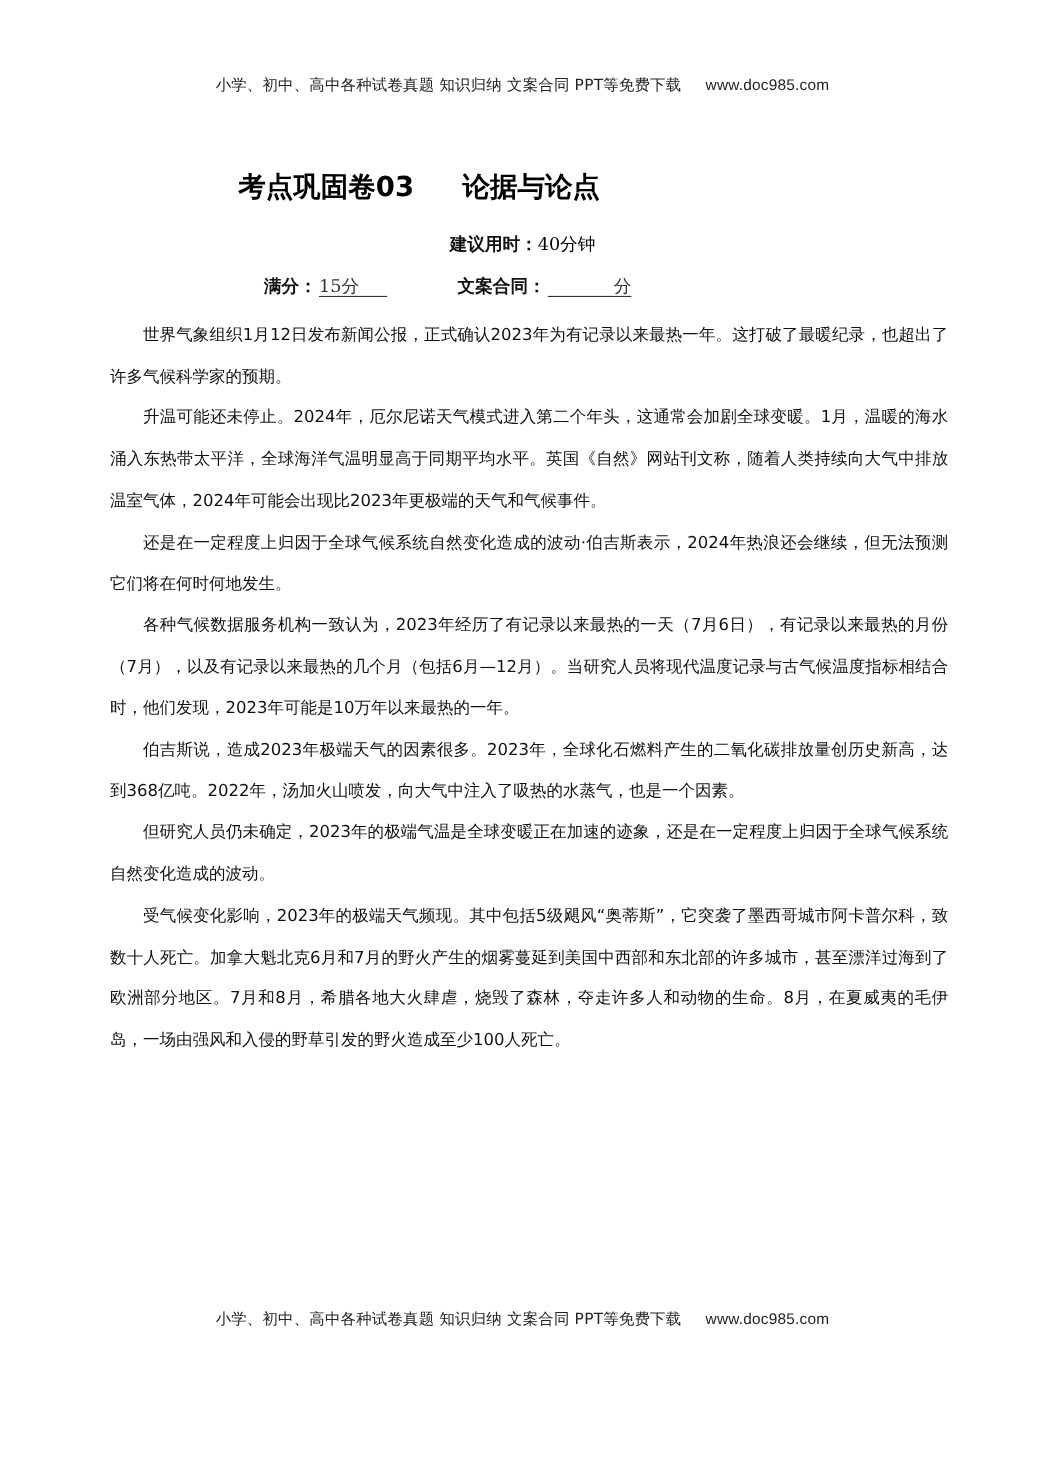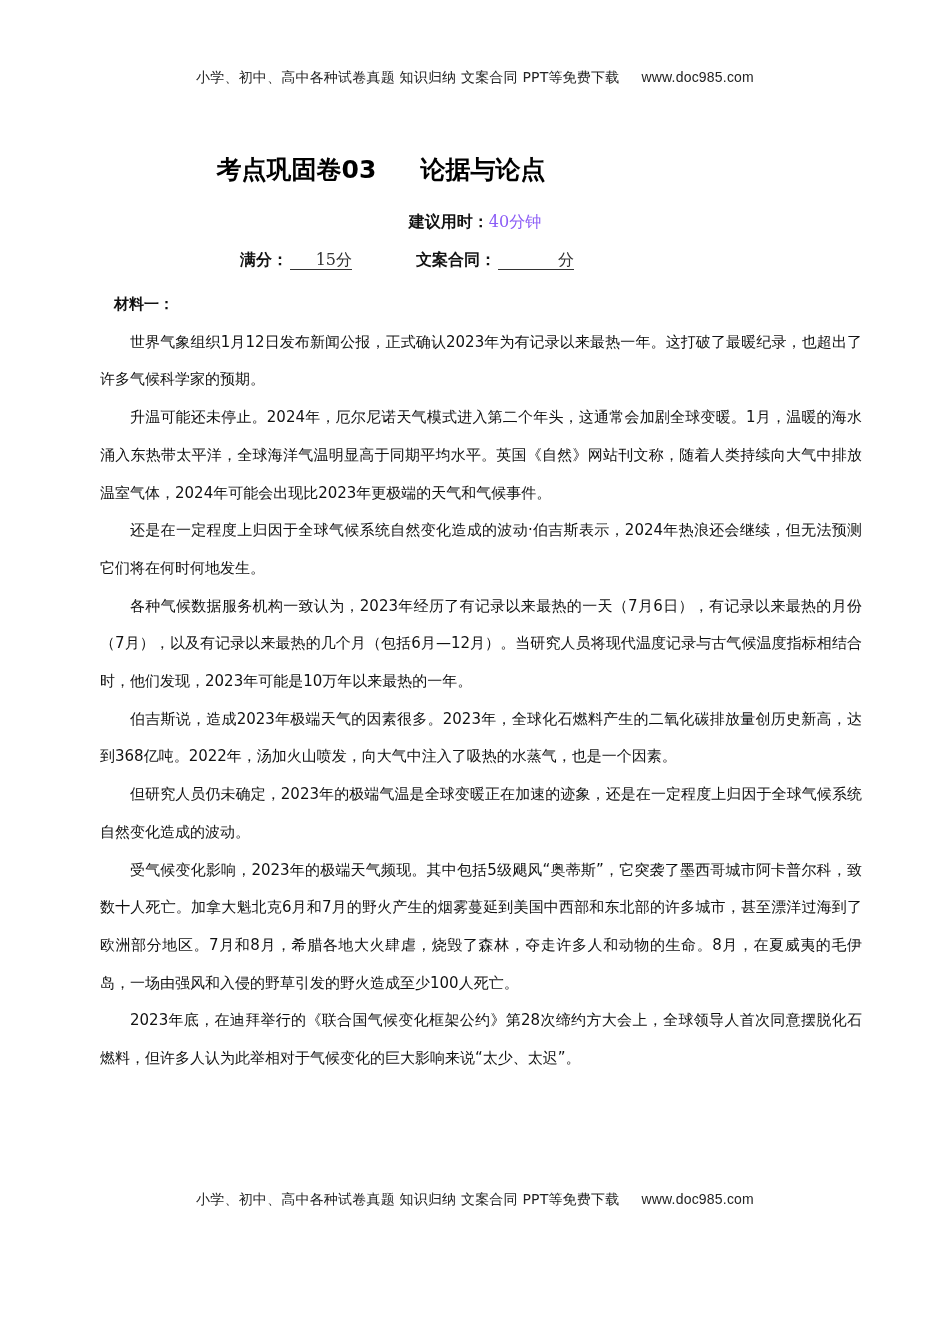--- a/index.html
+++ b/index.html
@@ -45,34 +45,34 @@
     .title .gap { display: inline-block; width: 44px; }
     .suggest {
       position: absolute;
       top: 212px;
       left: 0;
       width: 950px;
       text-align: center;
       font-size: 16px;
     }
     .suggest .lbl { font-weight: bold; font-family: Liberation Serif, serif; }
-    .suggest .val { color: #8b5cf6; }
+    .suggest .val { color: #000000; }
     .score-line {
       position: absolute;
       top: 250px;
       left: 240px;
       font-size: 16px;
       white-space: nowrap;
     }
     .score-line .lbl { font-weight: bold; font-family: Liberation Sans, sans-serif; }
     .score-line .blank {
       display: inline-block;
       border-bottom: 1px solid #333;
       color: #333;
-      text-align: right;
+      text-align: left;
       line-height: 18px;
     }
     .score-line .full-blank { width: 62px; margin-left: 2px; }
     .score-line .actual-group { margin-left: 64px; }
     .score-line .actual-blank { width: 76px; text-align: right; margin-left: 2px; }
     .content {
       position: absolute;
       top: 286px;
       left: 84px;
       width: 778px;
@@ -99,26 +99,24 @@
 
 <div class="suggest">
   <span class="lbl">建议用时：</span><span class="val">40分钟</span>
 </div>
 
 <div class="score-line">
   <span class="lbl">满分：</span><span class="blank full-blank">15分</span><span class="actual-group"><span class="lbl">文案合同：</span><span class="blank actual-blank">分</span></span>
 </div>
 
 <div class="content">
-  <p class="material-label">材料一：</p>
   <p class="para">世界气象组织1月12日发布新闻公报，正式确认2023年为有记录以来最热一年。这打破了最暖纪录，也超出了许多气候科学家的预期。</p>
   <p class="para">升温可能还未停止。2024年，厄尔尼诺天气模式进入第二个年头，这通常会加剧全球变暖。1月，温暖的海水涌入东热带太平洋，全球海洋气温明显高于同期平均水平。英国《自然》网站刊文称，随着人类持续向大气中排放温室气体，2024年可能会出现比2023年更极端的天气和气候事件。</p>
   <p class="para">还是在一定程度上归因于全球气候系统自然变化造成的波动·伯吉斯表示，2024年热浪还会继续，但无法预测它们将在何时何地发生。</p>
   <p class="para">各种气候数据服务机构一致认为，2023年经历了有记录以来最热的一天（7月6日），有记录以来最热的月份（7月），以及有记录以来最热的几个月（包括6月—12月）。当研究人员将现代温度记录与古气候温度指标相结合时，他们发现，2023年可能是10万年以来最热的一年。</p>
   <p class="para">伯吉斯说，造成2023年极端天气的因素很多。2023年，全球化石燃料产生的二氧化碳排放量创历史新高，达到368亿吨。2022年，汤加火山喷发，向大气中注入了吸热的水蒸气，也是一个因素。</p>
   <p class="para">但研究人员仍未确定，2023年的极端气温是全球变暖正在加速的迹象，还是在一定程度上归因于全球气候系统自然变化造成的波动。</p>
   <p class="para">受气候变化影响，2023年的极端天气频现。其中包括5级飓风“奥蒂斯”，它突袭了墨西哥城市阿卡普尔科，致数十人死亡。加拿大魁北克6月和7月的野火产生的烟雾蔓延到美国中西部和东北部的许多城市，甚至漂洋过海到了欧洲部分地区。7月和8月，希腊各地大火肆虐，烧毁了森林，夺走许多人和动物的生命。8月，在夏威夷的毛伊岛，一场由强风和入侵的野草引发的野火造成至少100人死亡。</p>
-  <p class="para">2023年底，在迪拜举行的《联合国气候变化框架公约》第28次缔约方大会上，全球领导人首次同意摆脱化石燃料，但许多人认为此举相对于气候变化的巨大影响来说“太少、太迟”。</p>
 </div>
 
 <div class="page-footer">
   <span>小学、初中、高中各种试卷真题  知识归纳  文案合同  PPT等免费下载</span><span class="site">www.doc985.com</span>
 </div>
 
 </body></html>

